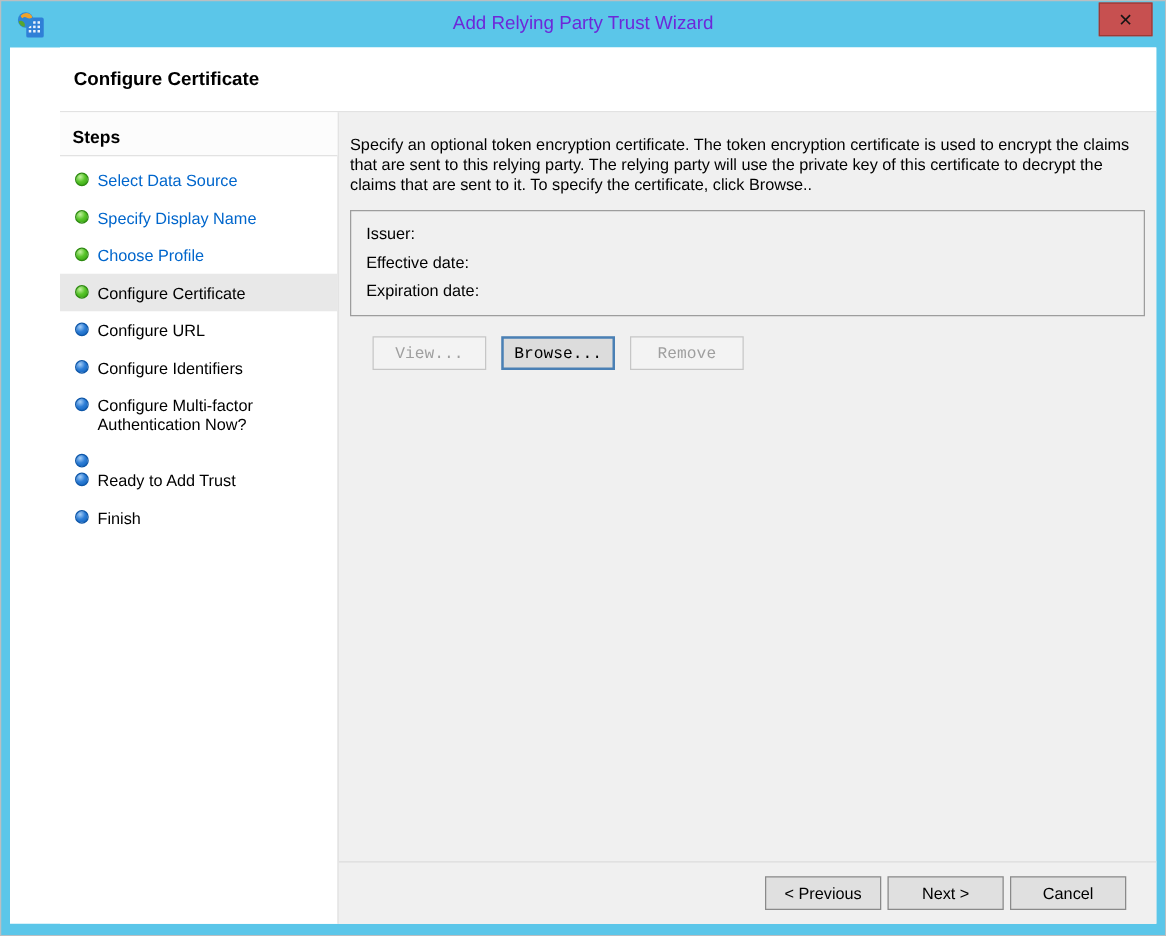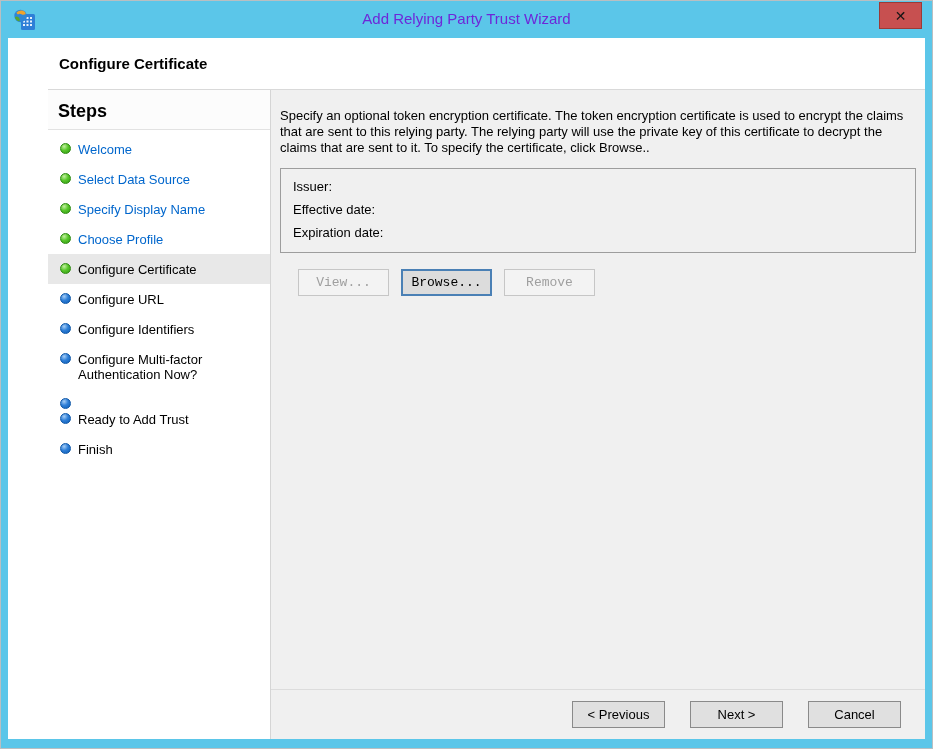--- a/index.html
+++ b/index.html
@@ -41,21 +41,21 @@
     display:flex;align-items:center;
     padding-left:11px;
     font-size:15px;font-weight:bold;color:#000;
     background:#fff;border-bottom:1px solid #d9d9d9;
   }
   .body{flex:1;display:flex;min-height:0;}
 
   
   .sidebar{flex:none;width:223px;background:#fff;border-right:1px solid #d5d5d5;}
   .steps-header{
-    font-size:18px;font-weight:bold;color:#000;
+    font-size:14px;font-weight:bold;color:#000;
     padding:11px 0 7px 10px;background:#fcfcfc;
     border-bottom:1px solid #e2e2e2;
   }
   .steps-list{list-style:none;margin:4px 0 0 0;padding:0;}
   .step-item{
     position:relative;
     padding:8px 8px 7px 30px;
     font-size:13px;line-height:15px;color:#000;cursor:default;
   }
   .step-item .bullet{
@@ -107,21 +107,21 @@
   .action-btn.focused{
     background:#dcdcdc;border:2px solid var(--focus-border-blue,#4a80b5);color:#000;font-weight:normal;
   }
 
   
   .footer{
     position:absolute;left:0;right:0;bottom:0;height:50px;
     border-top:1px solid #dcdcdc;
     background:var(--content-bg,#f0f0f0);
     display:flex;justify-content:flex-end;align-items:center;
-    gap:25px;padding-right:24px;
+    gap:5px;padding-right:24px;
   }
   .footer-btn{
     width:93px;background:#e0e0e0;
     border:1px solid #8a8a8a;color:#000;
   }
 </style>
 </head>
 <body>
 
 <div class="window">
@@ -155,24 +155,20 @@
   <div class="dialog">
 
     <div class="page-header">Configure Certificate</div>
 
     <div class="body">
 
       <div class="sidebar">
         <div class="steps-header">Steps</div>
         <ul class="steps-list">
 
-            <li class="step-item completed">
-              <span class="bullet"></span>
-              <span class="step-label">Welcome</span>
-            </li>
 
             <li class="step-item completed">
               <span class="bullet"></span>
               <span class="step-label">Select Data Source</span>
             </li>
 
             <li class="step-item completed">
               <span class="bullet"></span>
               <span class="step-label">Specify Display Name</span>
             </li>

